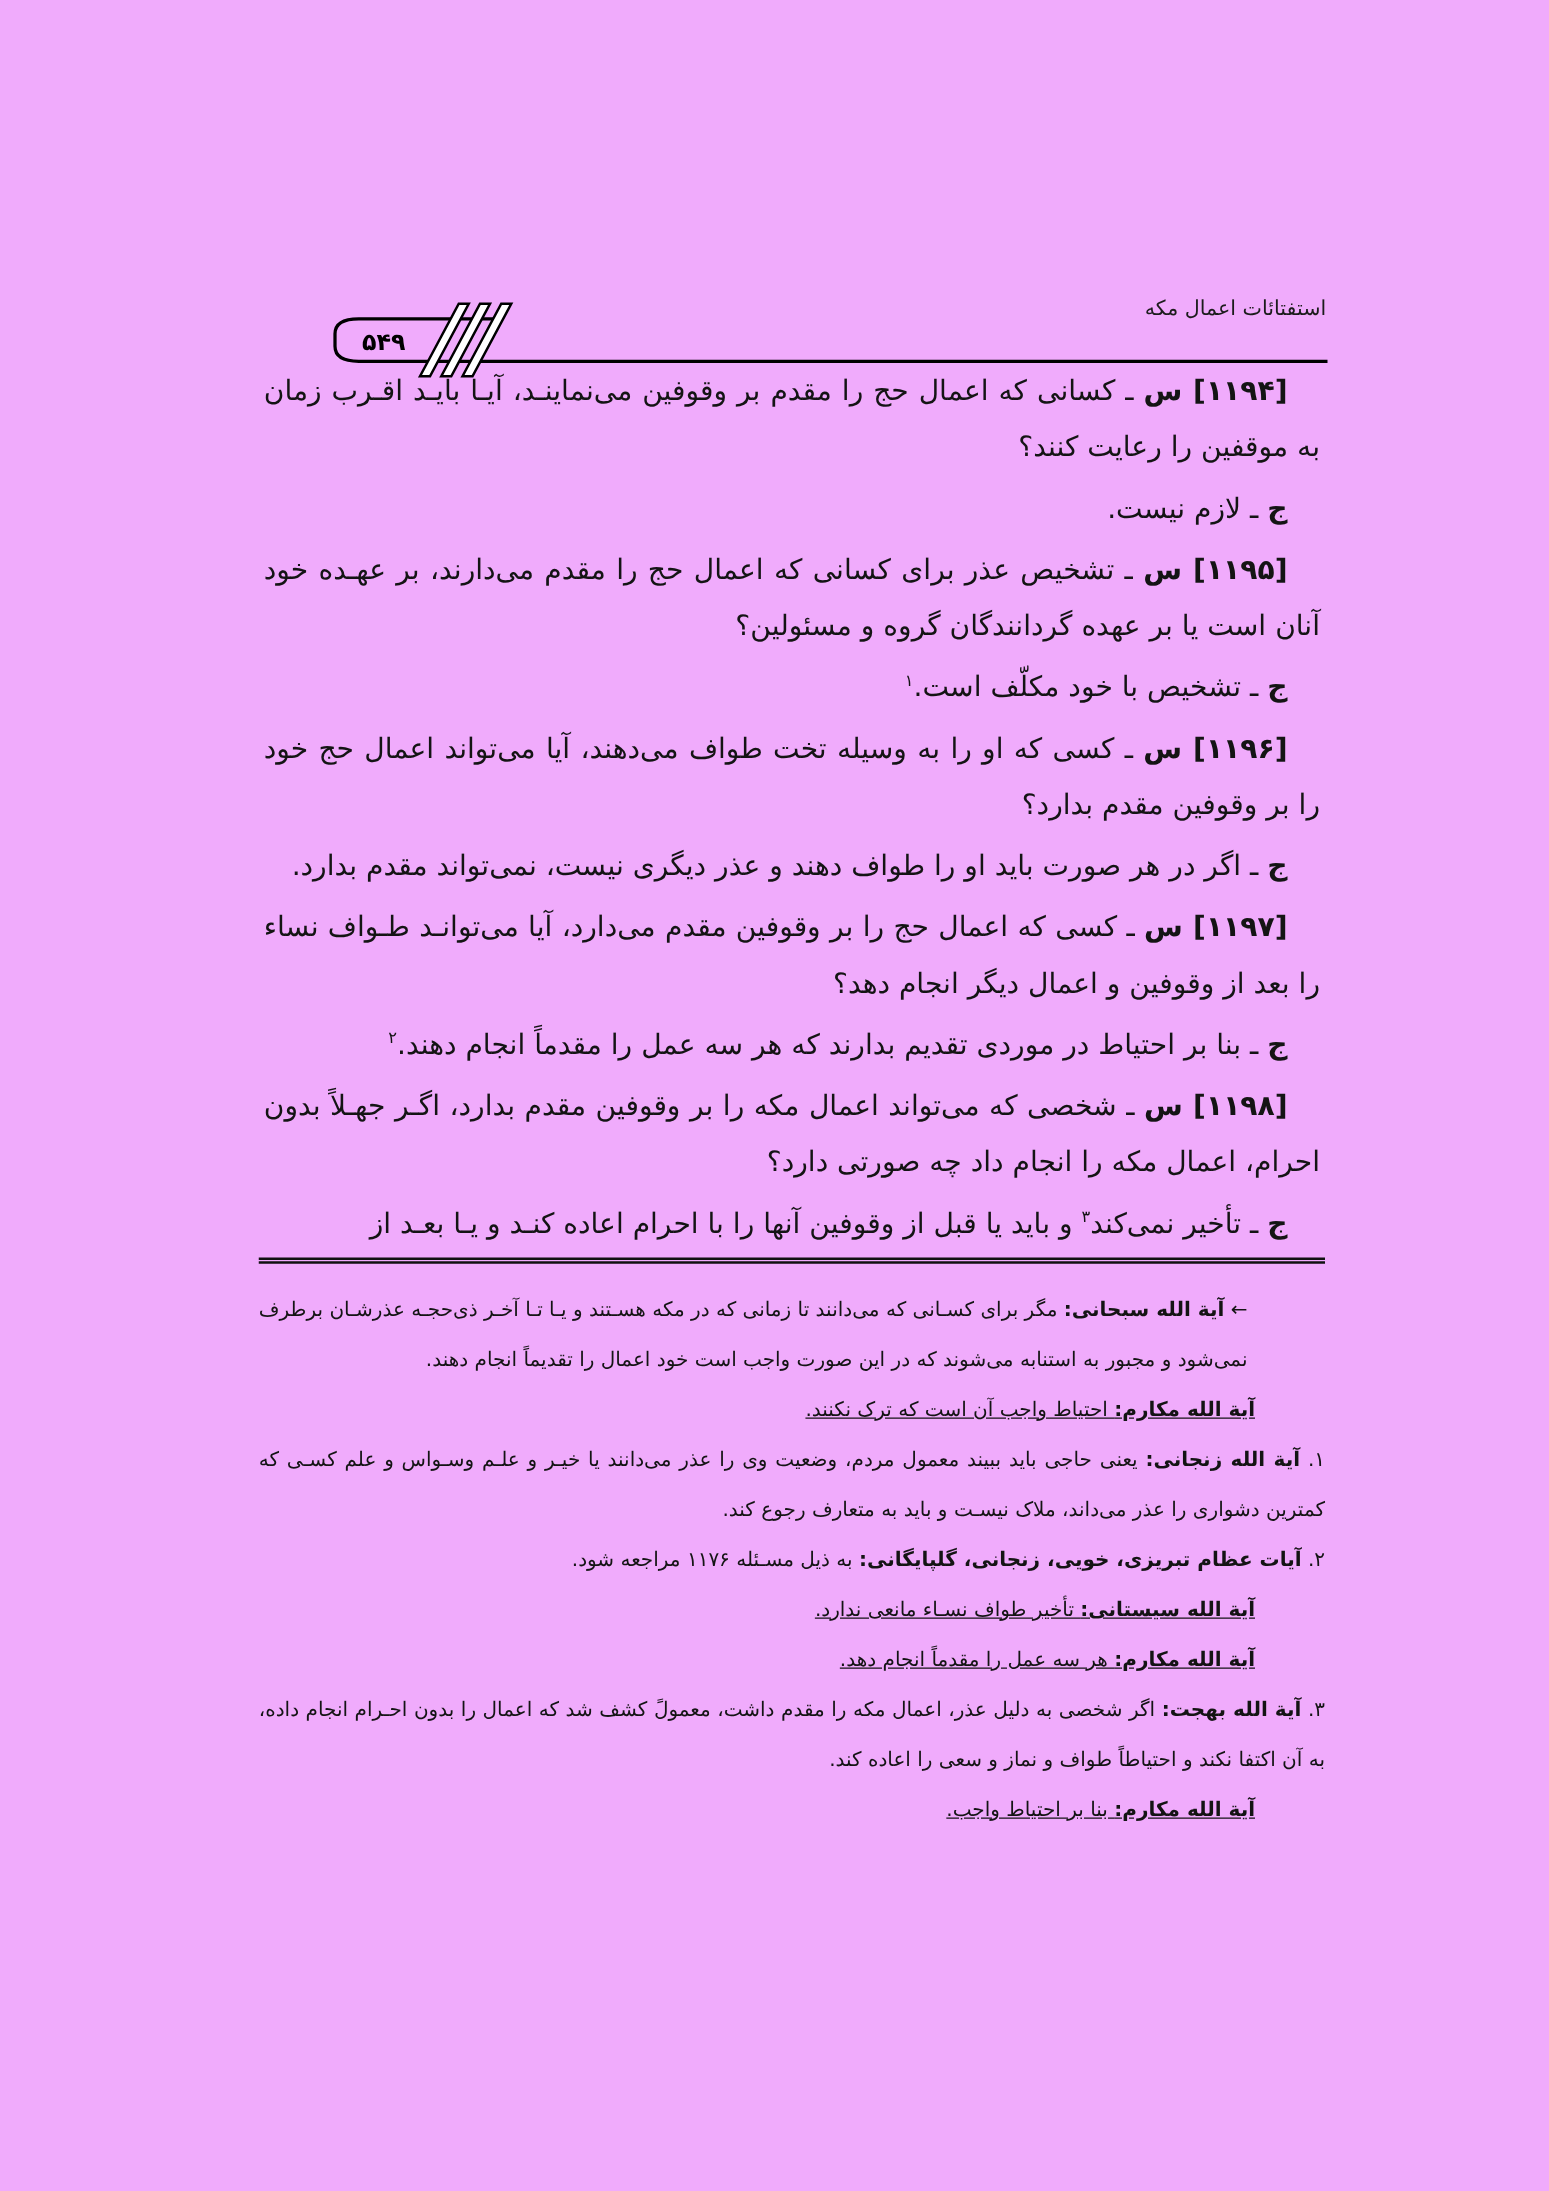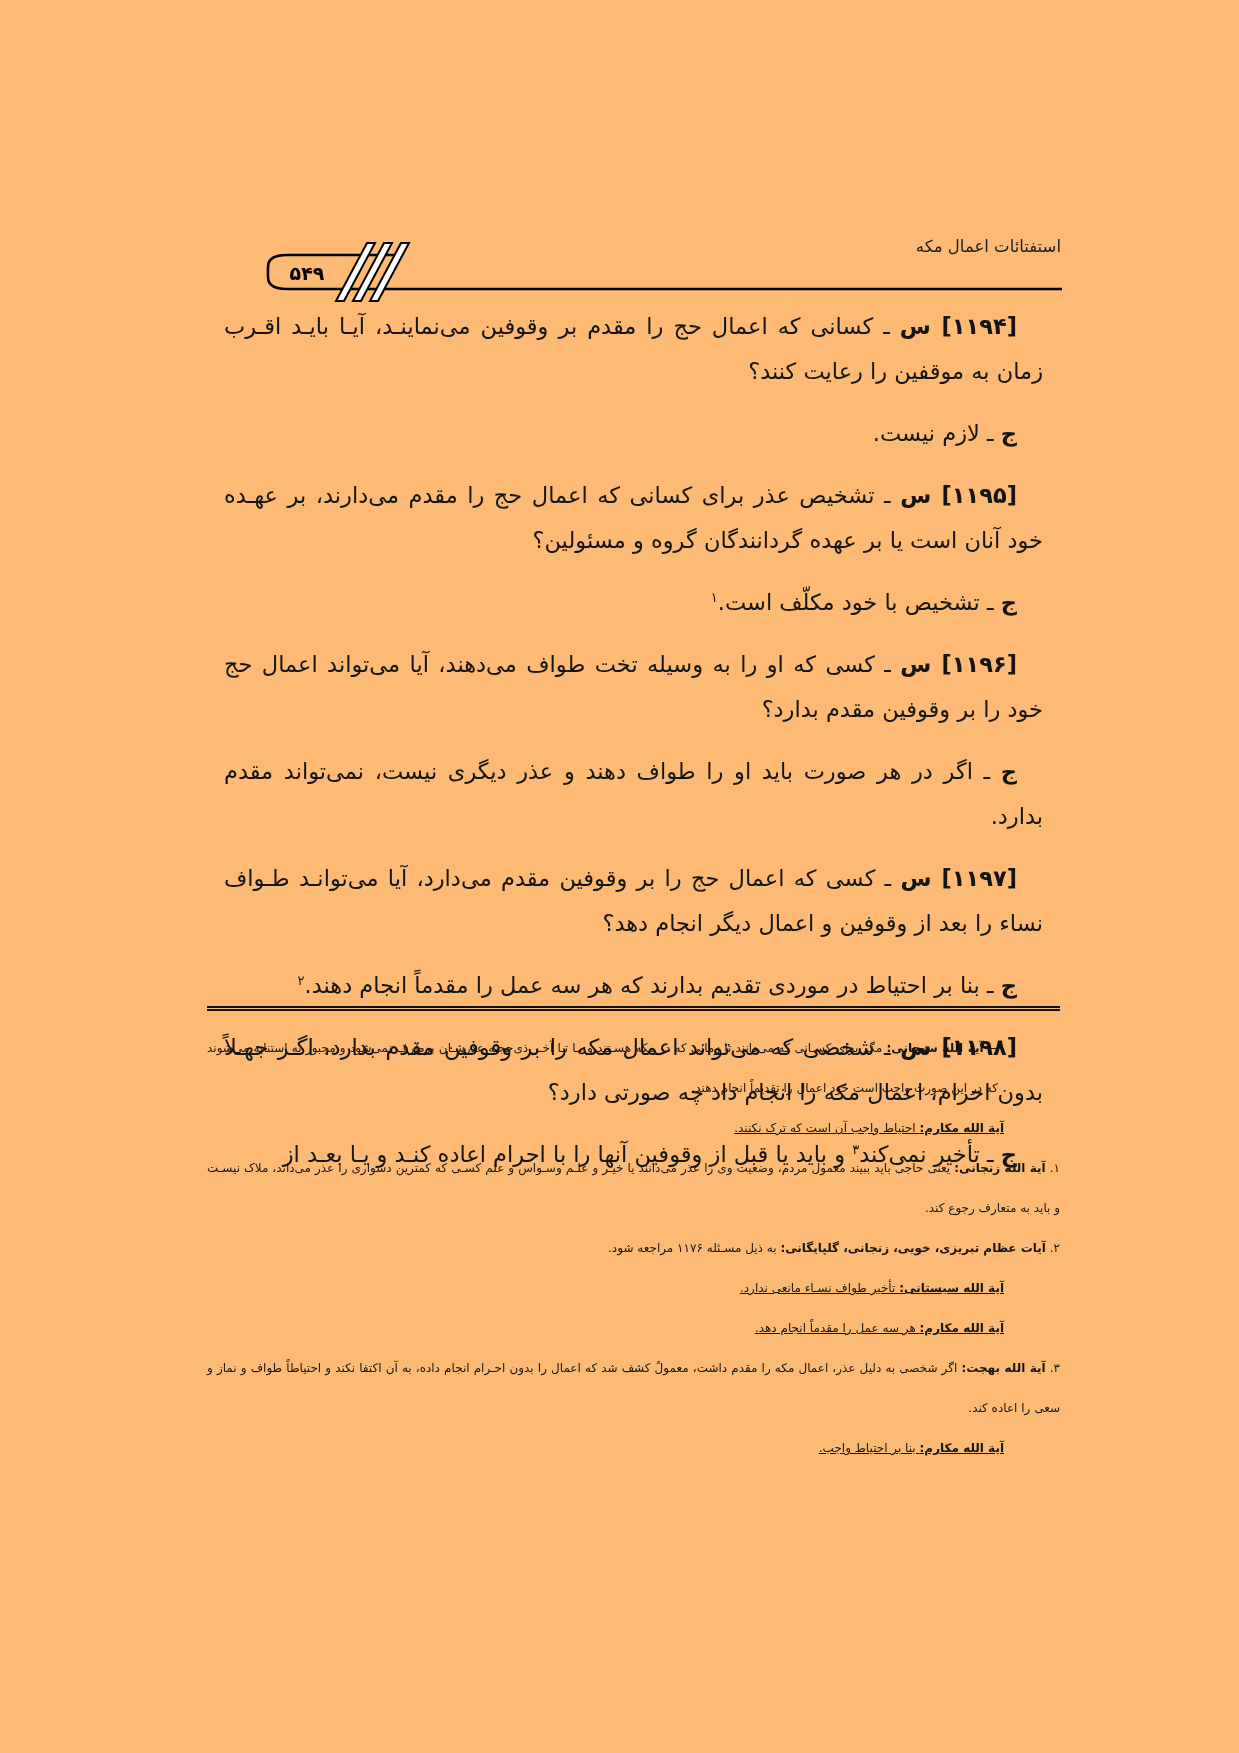--- a/index.html
+++ b/index.html
@@ -1,21 +1,21 @@
 <!DOCTYPE html>
 <html lang="fa"><head>
 <meta charset="utf-8">
 <style>
   * { box-sizing: border-box; }
   html, body { margin: 0; padding: 0; background: #ffffff; }
   .page {
     position: relative;
     width: 1239px;
     height: 1753px;
-    background: #fdba74;
+    background: #f0abfc;
     font-family: "DejaVu Sans", sans-serif;
     color: #141414;
     overflow: hidden;
   }
   .running-title {
     position: absolute;
     top: 237px;
     right: 178px;
     direction: rtl;
     font-size: 16.5px;
@@ -29,39 +29,39 @@
   .body-text {
     position: absolute;
     top: 287px;
     right: 179px;
     width: 853px;
     direction: rtl;
     text-align: justify;
     font-size: 22.5px;
     line-height: 45px;
   }
-  .para { margin: 17px; text-indent: 26px; }
+  .para { margin: 4px; text-indent: 26px; }
   .bold { font-weight: bold; }
   .body-text sup { font-size: 13px; line-height: 0; }
   .footnote-sep {
     position: absolute;
     top: 1006px;
     right: 179px;
     width: 853px;
     height: 0;
     border-top: 5px double #111;
   }
   .footnotes {
     position: absolute;
     top: 1028px;
     right: 179px;
     width: 853px;
     direction: rtl;
     text-align: justify;
-    font-size: 12px;
+    font-size: 16px;
     line-height: 40px;
   }
   .fn { margin: 0; }
   .fn-continuation { padding-right: 62px; }
   .fn-sub { padding-right: 56px; text-align: right; text-decoration: underline; }
   .fn-marker { white-space: pre; }
 </style>
 </head>
 <body>
 

